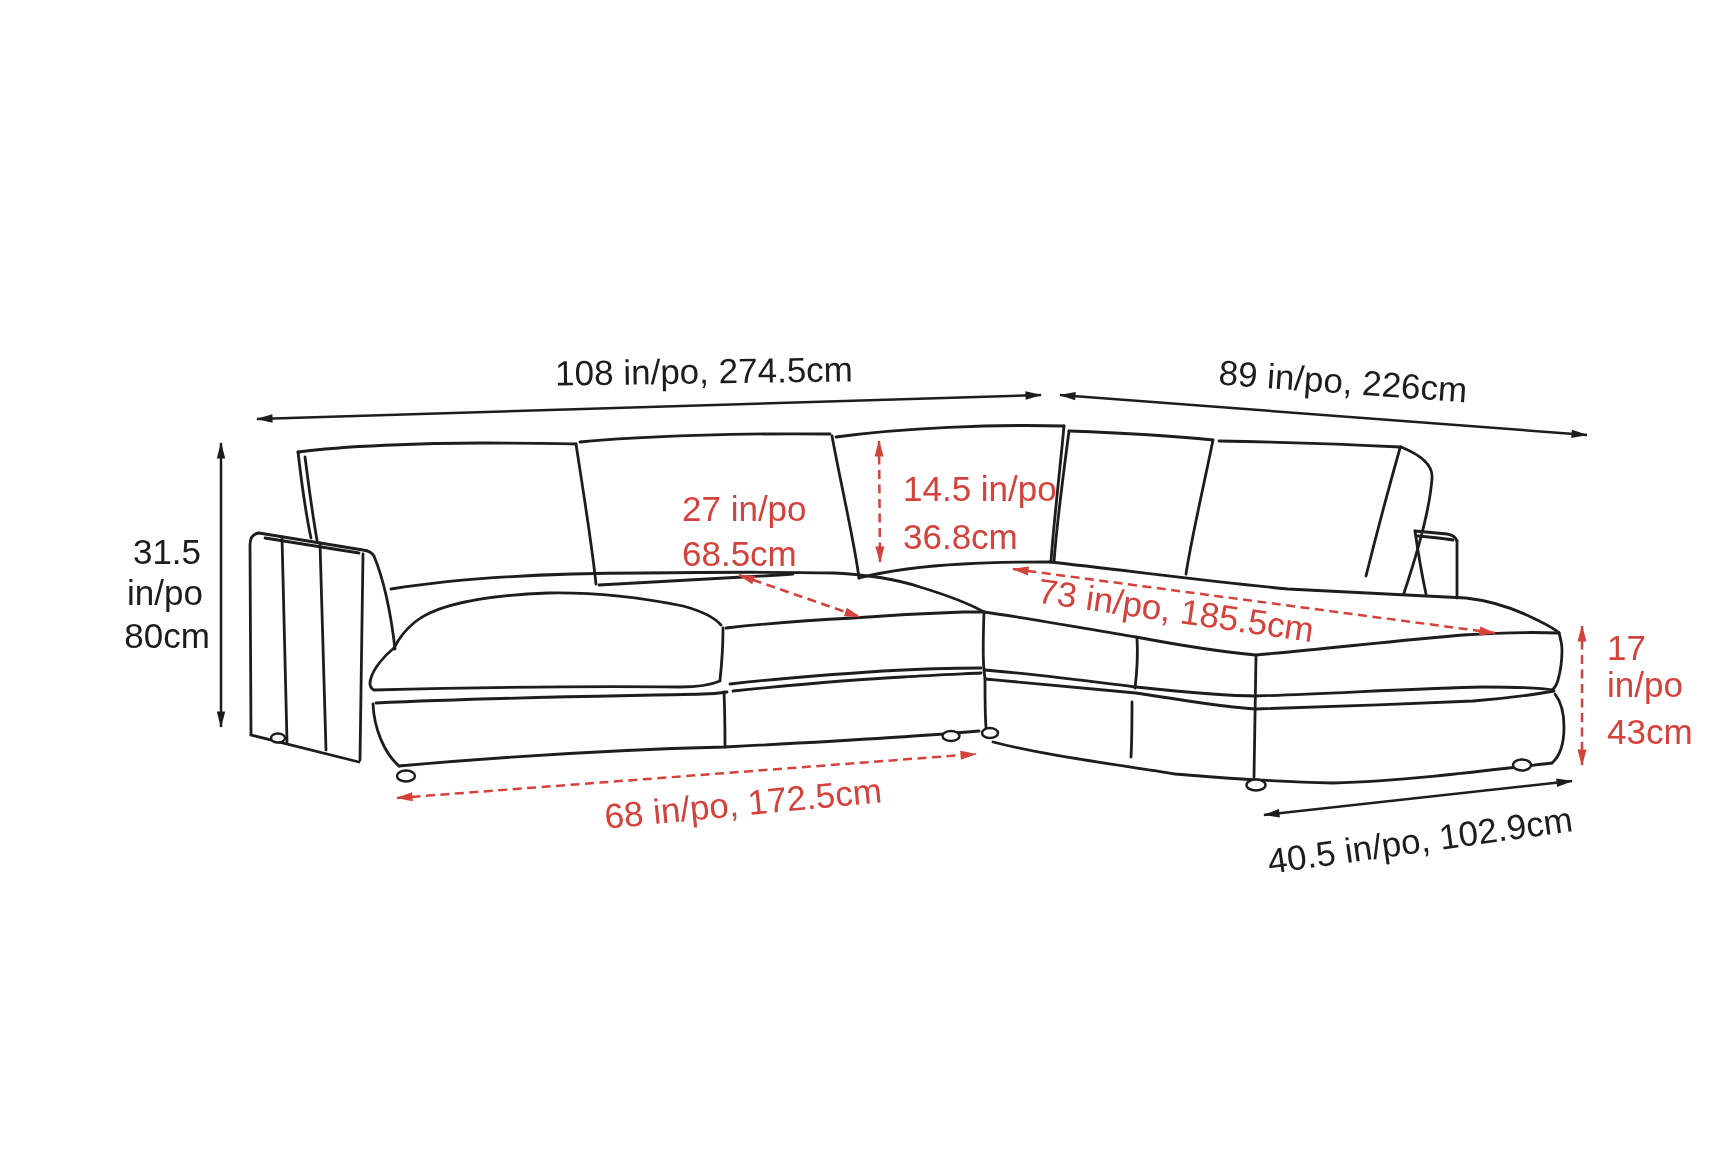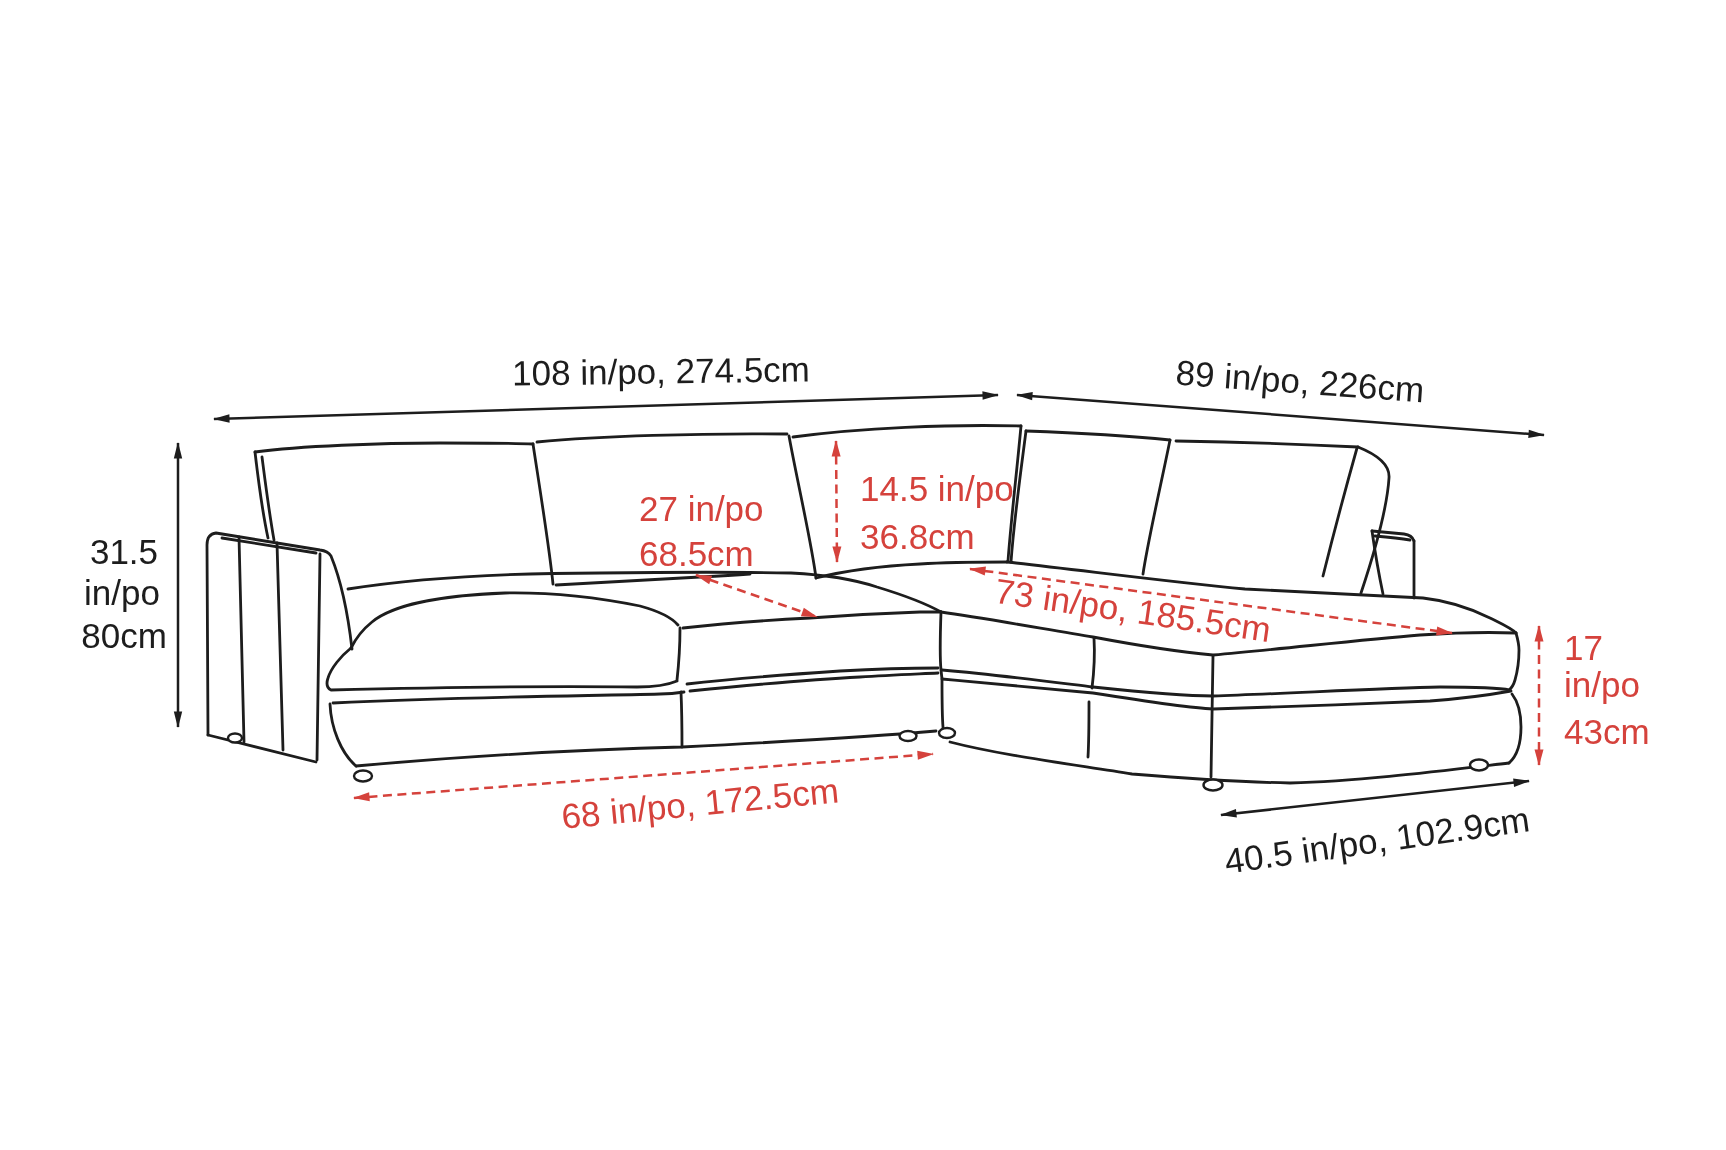--- a/index.html
+++ b/index.html
@@ -1,16 +1,16 @@
 <!DOCTYPE html>
 <html><head>
 <meta charset="utf-8">
 <style>
   html,body{margin:0;padding:0;background:#ffffff;}
-  .wrap{width:1502px;height:1150px;position:relative;background:#fff;}
+  .wrap{width:1502px;height:1150px;position:relative;background:#fff;margin-left:43px;}
   text{font-family:"Liberation Sans",sans-serif;}
 </style>
 </head>
 <body>
 <div class="wrap">
 <svg width="1726" height="1150" viewBox="0 0 1726 1150">
 <defs>
   <marker id="mb" markerWidth="20" markerHeight="16" refX="16.5" refY="8" orient="auto-start-reverse" markerUnits="userSpaceOnUse">
     <path d="M1,3.8 L17.5,8 L1,12.2 Z" fill="#1d1d1d"></path>
   </marker>

